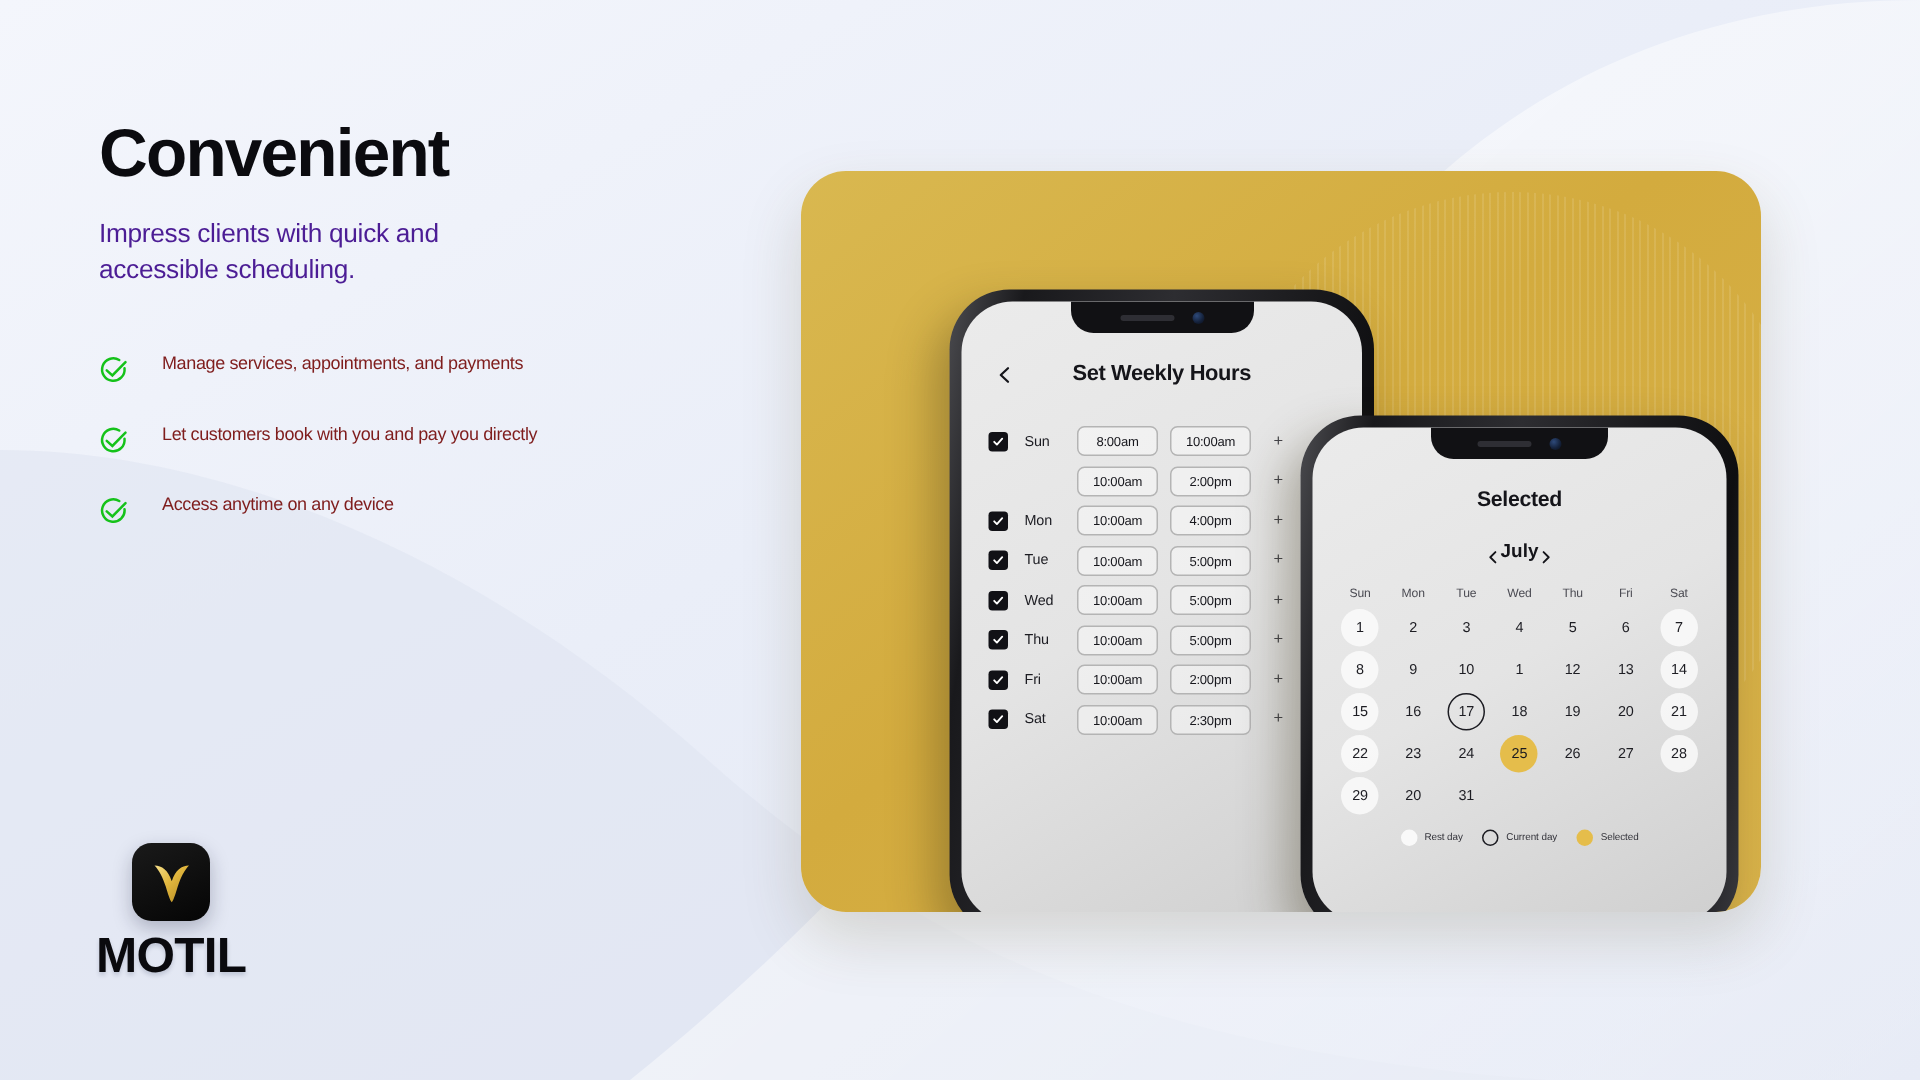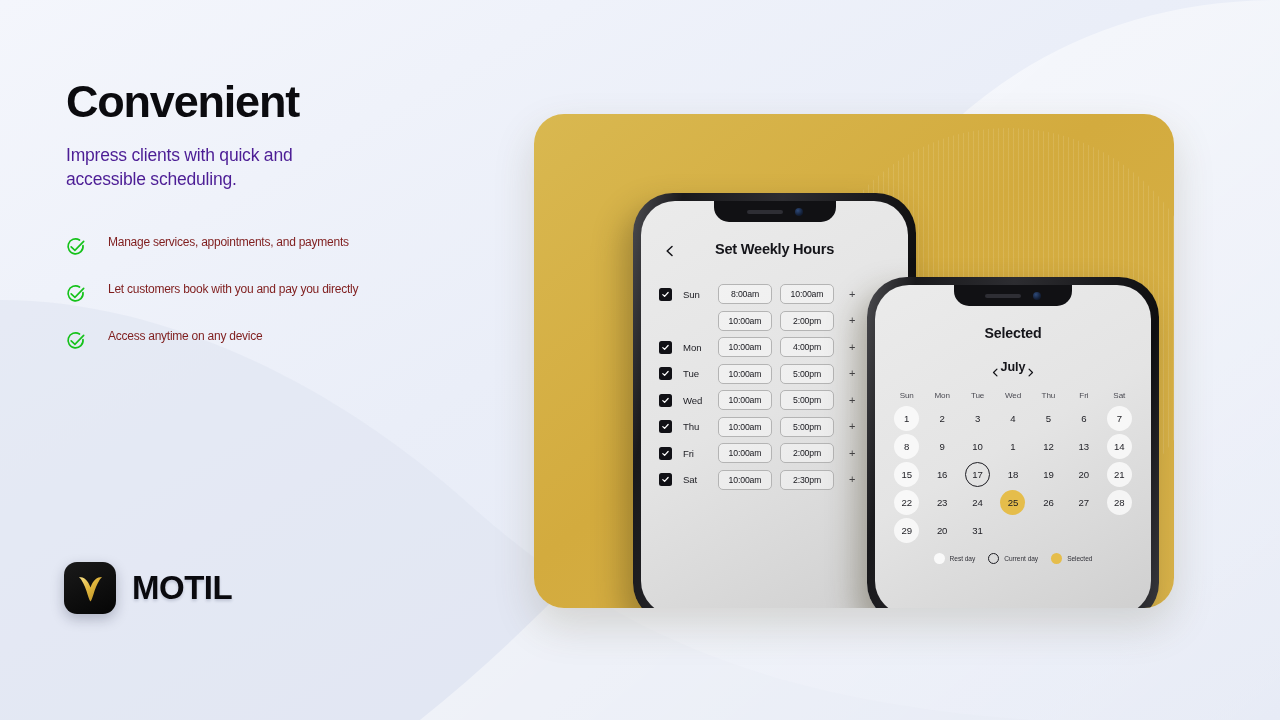--- a/index.html
+++ b/index.html
@@ -36,21 +36,21 @@
   .feature-row:last-child { margin-bottom:0; }
   .check-icon { flex:0 0 auto; width:20px; height:20px; margin-top:3px; }
   .feature-text {
     font-size:12px; line-height:1.43; color:#7f1d1d;
     letter-spacing:-0.25px; max-width:360px;
   }
 
   
   #logo-row {
     position:absolute; left:64px; top:562px; z-index:3;
-    display:flex; align-items:center; gap:16px;
+    display:flex; align-items:center; gap:4px;flex-direction:column;
   }
   #logo-mark {
     width:52px; height:52px; border-radius:13px;
     background:linear-gradient(155deg,#1a1a1a 0%,#050505 100%);
     display:flex; align-items:center; justify-content:center;
     box-shadow:0 5px 13px rgba(20,25,55,.26);
   }
   #logo-word {
     font-size:33px; font-weight:bold; letter-spacing:-0.5px;
     color:#0a0a0e;

